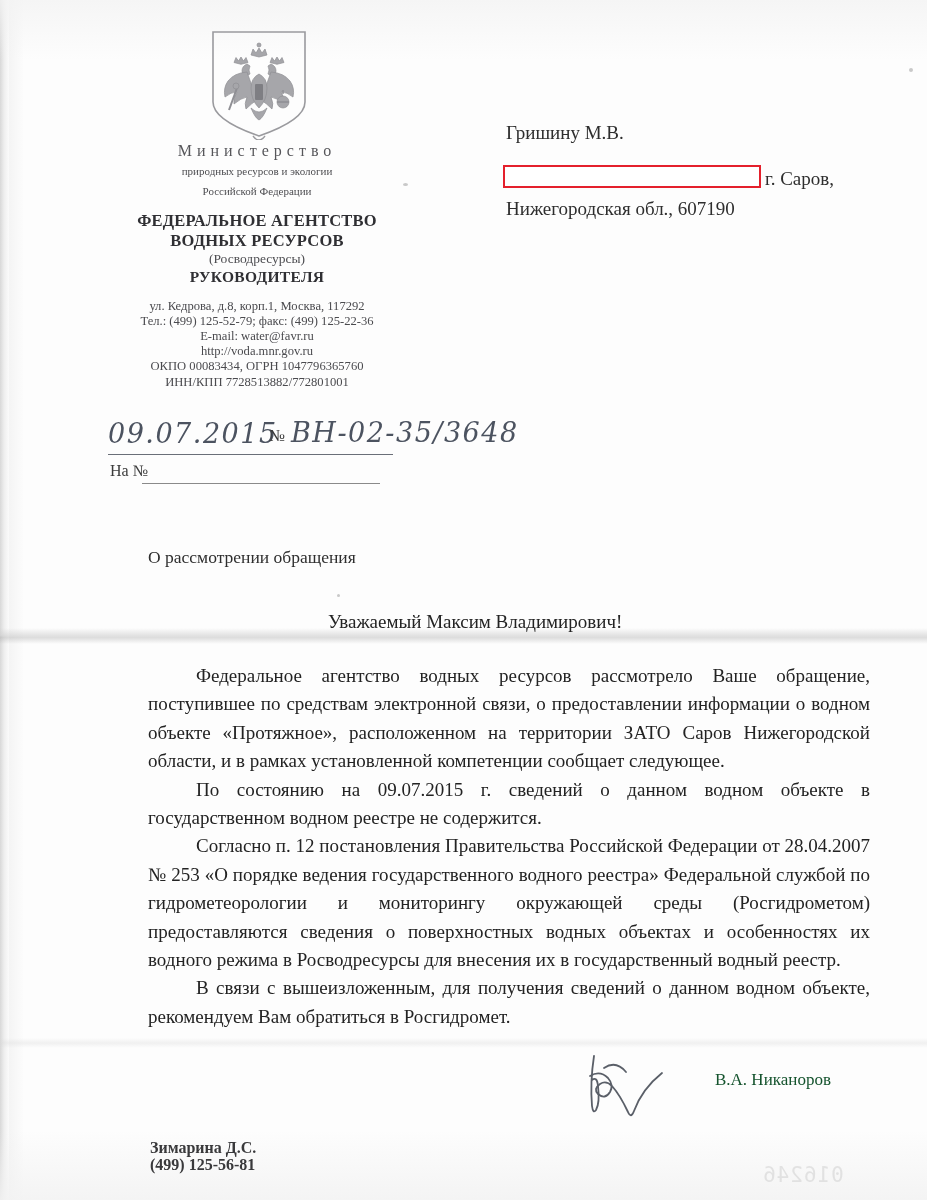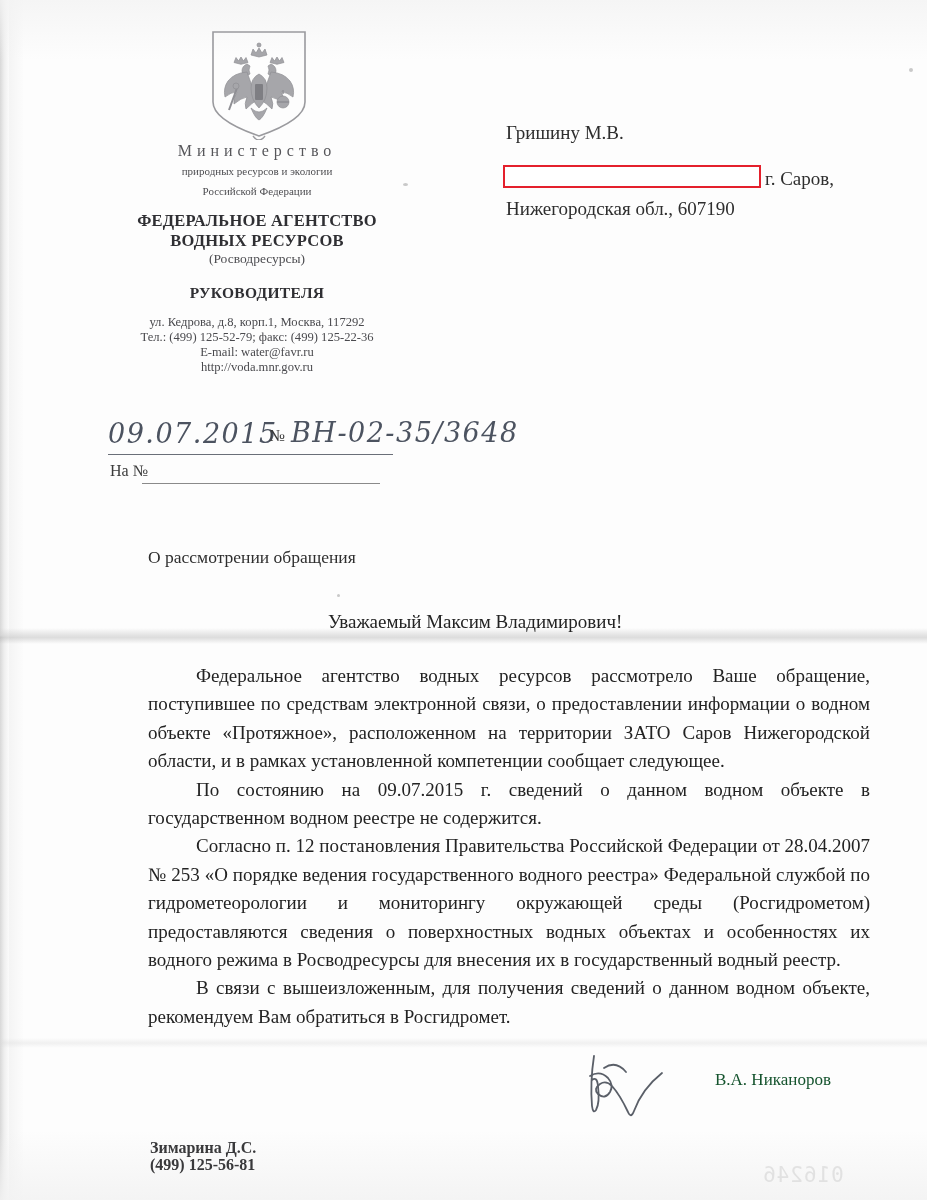--- a/index.html
+++ b/index.html
@@ -287,26 +287,28 @@
     </svg>
   </div>
 
   <div class="letterhead">
     <div class="lh-ministry">Министерство</div>
     <div class="lh-sub">природных ресурсов и экологии</div>
     <div class="lh-sub">Российской Федерации</div>
     <div class="lh-agency">ФЕДЕРАЛЬНОЕ АГЕНТСТВО</div>
     <div class="lh-agency" style="margin-top:0;">ВОДНЫХ РЕСУРСОВ</div>
     <div class="lh-short">(Росводресурсы)</div>
-    <div class="lh-post" style="margin-top:16px;">РУКОВОДИТЕЛЯ</div>
+    <div class="lh-post" style="margin-top:0;">РУКОВОДИТЕЛЯ</div>
     <div class="lh-contacts">
       <div>ул. Кедрова, д.8, корп.1, Москва, 117292</div>
       <div>Тел.: (499) 125-52-79; факс: (499) 125-22-36</div>
       <div>E-mail: water@favr.ru</div>
       <div>http://voda.mnr.gov.ru</div>
+      <div>ОКПО  00083434, ОГРН 1047796365760</div>
+      <div>ИНН/КПП 7728513882/772801001</div>
     </div>
   </div>
 
   <div class="reg-line">
     <span class="hand reg-date">09.07.2015</span>
     <span class="reg-no-sign">№</span>
     <span class="hand reg-num">ВН-02-35/3648</span>
     <div class="reg-underline"></div>
   </div>
   <div class="na-no">На №</div>

